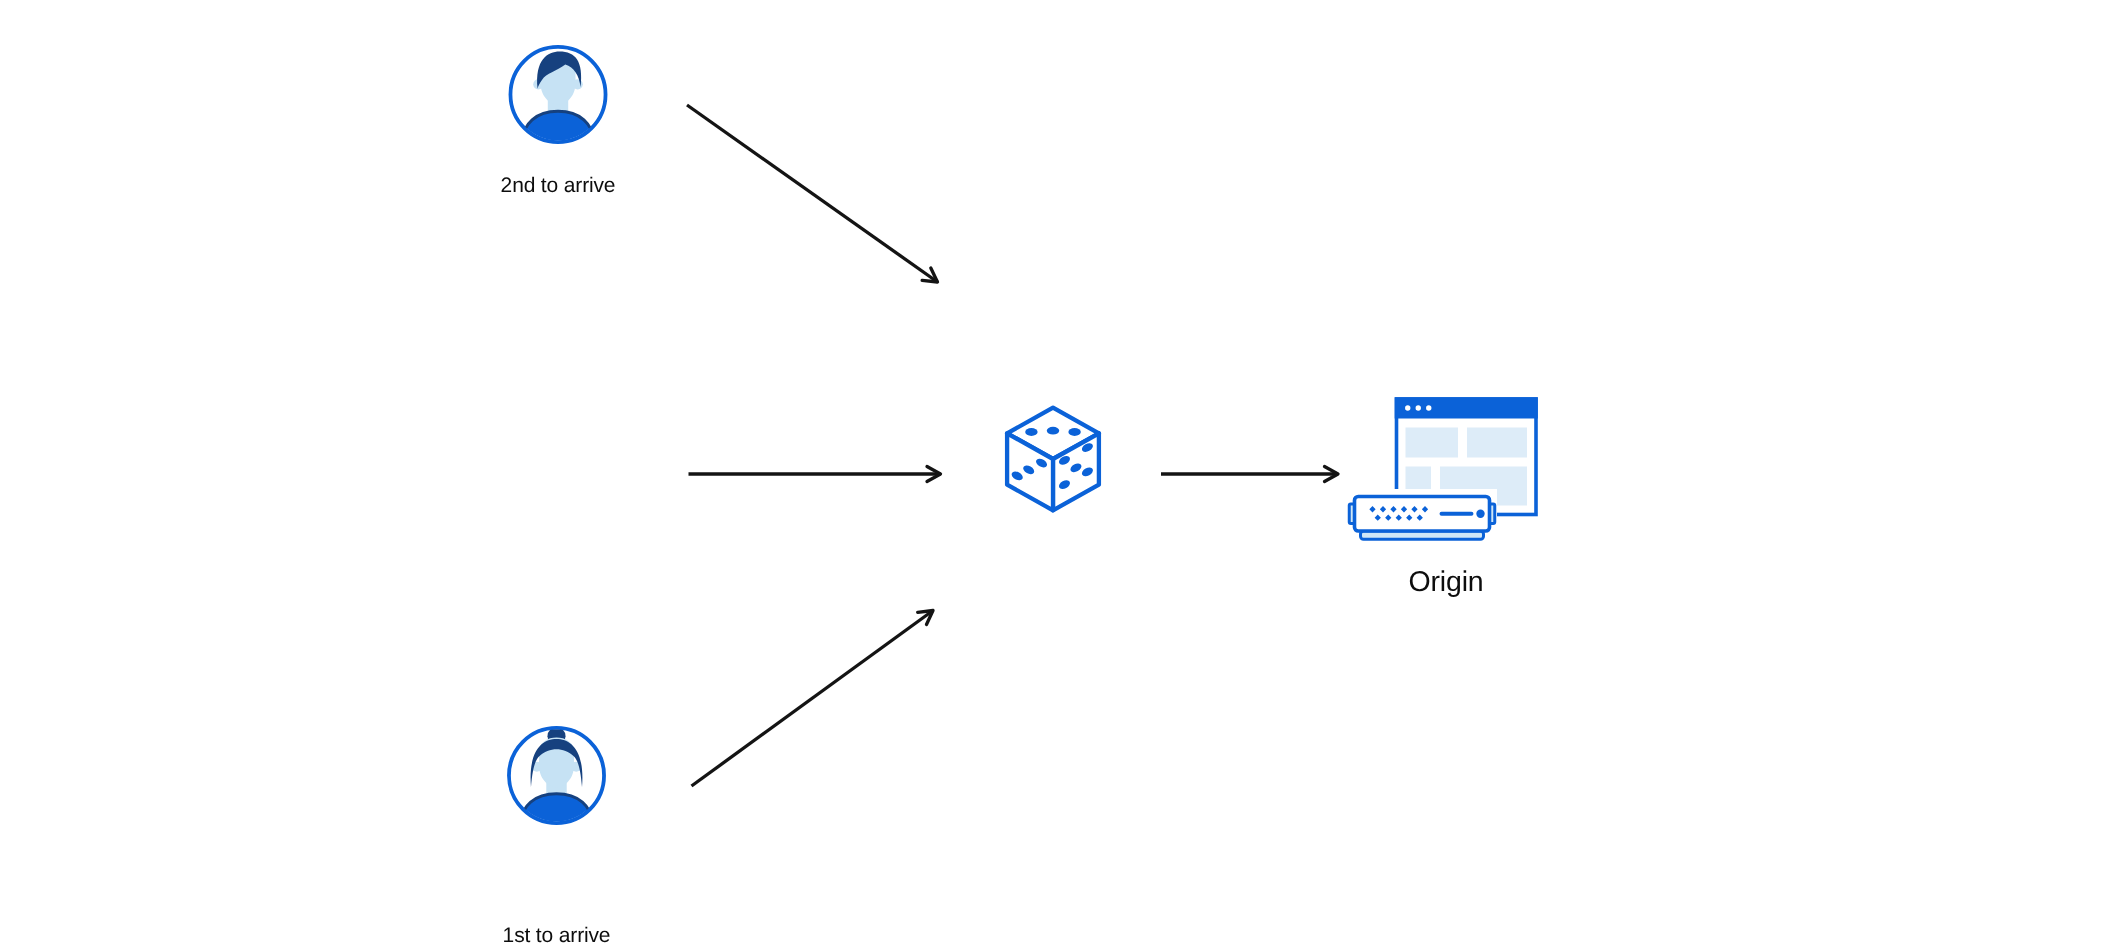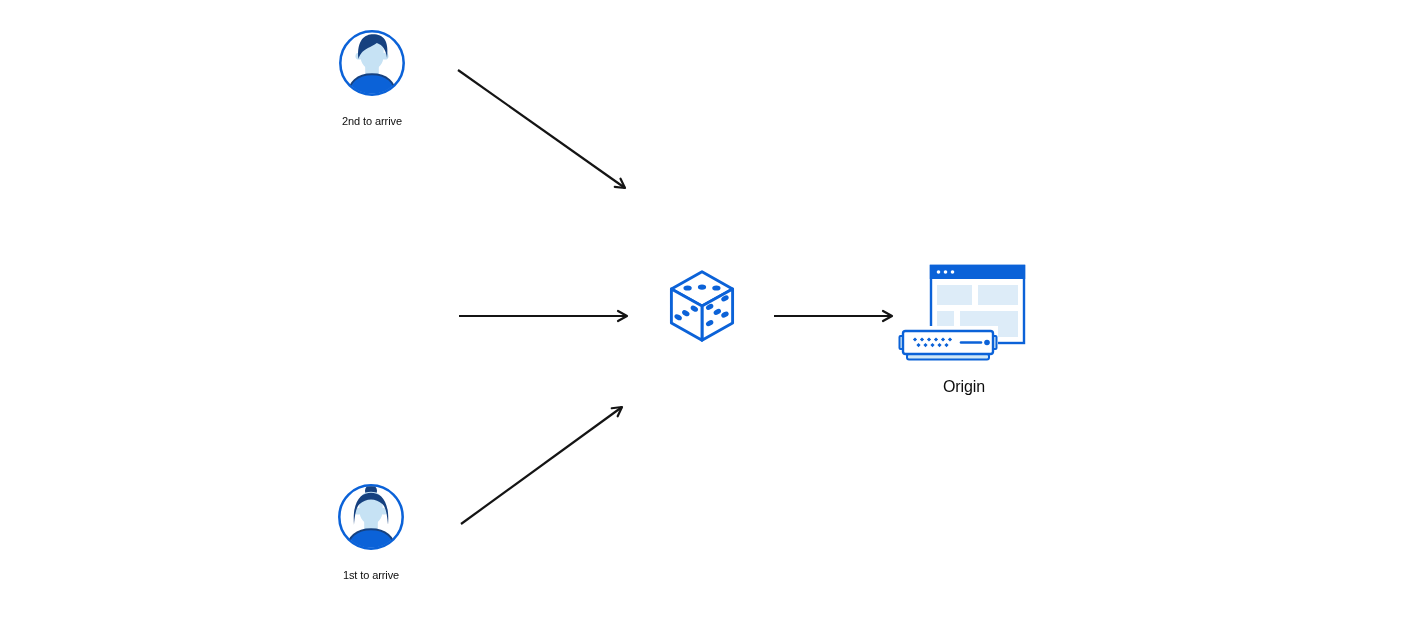--- a/index.html
+++ b/index.html
@@ -17,30 +17,30 @@
     position:relative;
     width:1405px;height:633px;
     background:var(--bg);
     overflow:hidden;
     font-family:"Liberation Sans", sans-serif;
   }
   .arrow-layer{position:absolute;left:0;top:0;width:1405px;height:633px;}
   .node{position:absolute;display:flex;flex-direction:column;align-items:center;}
   .node-label{
     margin-top:17px;
-    font-size:11px;
+    font-size:14px;
     letter-spacing:-0.1px;
     color:var(--text);
     white-space:nowrap;
     line-height:1.15;
   }
-  .origin-label{margin-top:13px;font-size:16px;}
+  .origin-label{margin-top:13px;font-size:19px;}
   .node-user-top{left:302px;top:28px;width:140px;}
   .node-user-middle{left:297px;top:254px;width:140px;}
-  .node-user-bottom{left:301px;top:482px;width:140px;}
+  .node-user-bottom{left:301px;top:482px;width:140px;gap:46px;}
   .node-dice{left:666px;top:267px;width:72px;}
   .node-origin{left:898px;top:263px;width:132px;}
 </style>
 </head>
 <body>
 
 <div class="canvas">
 
   <svg class="arrow-layer" viewBox="0 0 1405 633" xmlns="http://www.w3.org/2000/svg">
     <defs>

